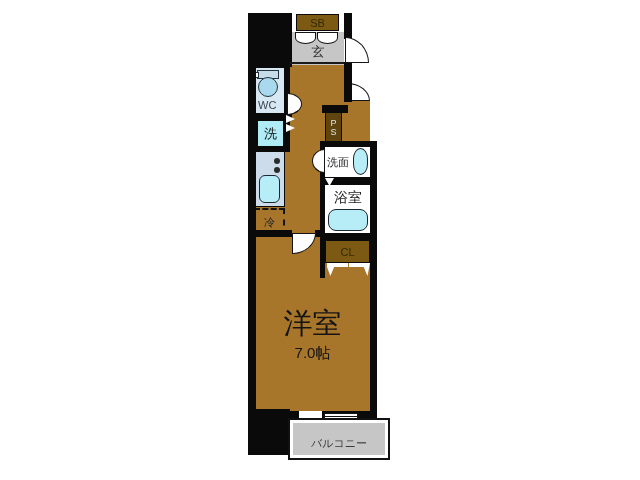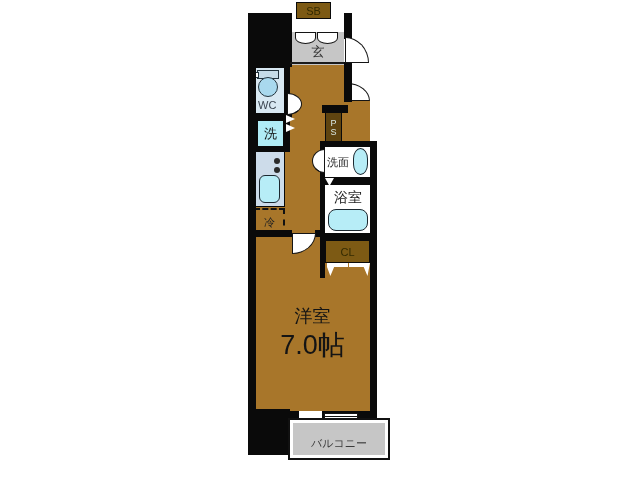--- a/index.html
+++ b/index.html
@@ -25,21 +25,21 @@
   <div class="abs" style="left:0;top:0;width:640px;height:480px;">
 
     <div class="abs floor" style="left:255px;top:63px;width:115px;height:354px;"></div>
 
     <div class="abs" style="left:344px;top:13px;width:33px;height:88px;background:#fff;"></div>
 
     <div class="abs gray ctr" style="left:292px;top:32px;width:52px;height:33px;">
       <span class="lbl" style="position:static;font-size:13px;color:#333;margin-top:6px;">玄</span>
     </div>
 
-    <div class="abs cab ctr" style="left:296px;top:2px;width:35px;height:17px;background:var(--cabinet_brown,#7d5a14);">
+    <div class="abs cab ctr" style="left:296px;top:14px;width:43px;height:17px;background:var(--cabinet_brown,#7d5a14);">
       <span style="font-size:11px;">SB</span>
     </div>
 
     <div class="abs door" style="left:295px;top:32px;width:21px;height:12px;border-radius:0 0 100% 100%;"></div>
     <div class="abs door" style="left:317px;top:32px;width:21px;height:12px;border-radius:0 0 100% 100%;"></div>
 
     <div class="abs" style="left:252px;top:66px;width:35px;height:49px;background:var(--wc_room_blue,#d8e8f2);border:2px solid #0a0a0a;"></div>
     <div class="abs" style="left:257px;top:70px;width:22px;height:9px;background:#c6dce8;border:1px solid #22333d;"></div>
     <div class="abs" style="left:254px;top:72px;width:5px;height:6px;background:#fff;border:1px solid #22333d;"></div>
     <div class="abs" style="left:258px;top:77px;width:20px;height:20px;background:var(--toilet_bowl_blue,#a9d9ee);border:1px solid #22333d;border-radius:50%;"></div>
@@ -109,22 +109,22 @@
     <div class="abs door" style="left:345px;top:37px;width:24px;height:26px;border-radius:0 100% 0 0;"></div>
     <div class="abs door" style="left:287px;top:93px;width:15px;height:22px;border-radius:0 100% 100% 0 / 0 50% 50% 0;"></div>
     <div class="abs door" style="left:312px;top:149px;width:13px;height:24px;border-radius:100% 0 0 100% / 50% 0 0 50%;"></div>
     <div class="abs door" style="left:292px;top:233px;width:24px;height:21px;border-radius:0 0 100% 0;"></div>
     <div class="abs door" style="left:300px;top:419px;width:19px;height:18px;border-radius:0 0 100% 0;"></div>
     <div class="abs" style="left:286px;top:115px;width:9px;height:8px;background:#fff;clip-path:polygon(0 0,100% 50%,0 100%);"></div>
     <div class="abs" style="left:286px;top:124px;width:9px;height:8px;background:#fff;clip-path:polygon(0 0,100% 50%,0 100%);"></div>
     <div class="abs" style="left:325px;top:178px;width:9px;height:8px;background:#fff;clip-path:polygon(0 0,50% 100%,100% 0);"></div>
 
     <div class="abs" style="left:255px;top:305px;width:115px;text-align:center;line-height:1.3;color:#141414;">
-      <div style="font-size:18px;">洋室</div>
-      <div style="font-size:27px;">7.0帖</div>
+      <div style="font-size:29px;">洋室</div>
+      <div style="font-size:15px;">7.0帖</div>
     </div>
 
     <div class="abs" style="left:288px;top:418px;width:102px;height:42px;background:var(--balcony_gray,#c6c6c6);border:2px solid #111;box-shadow:inset 0 0 0 3px #ffffff;">
       <div class="ctr" style="width:100%;height:100%;padding-top:9px;box-sizing:border-box;">
         <span style="font-size:11px;color:#3a3a3a;">バルコニー</span>
       </div>
     </div>
 
   </div>
 </div>

